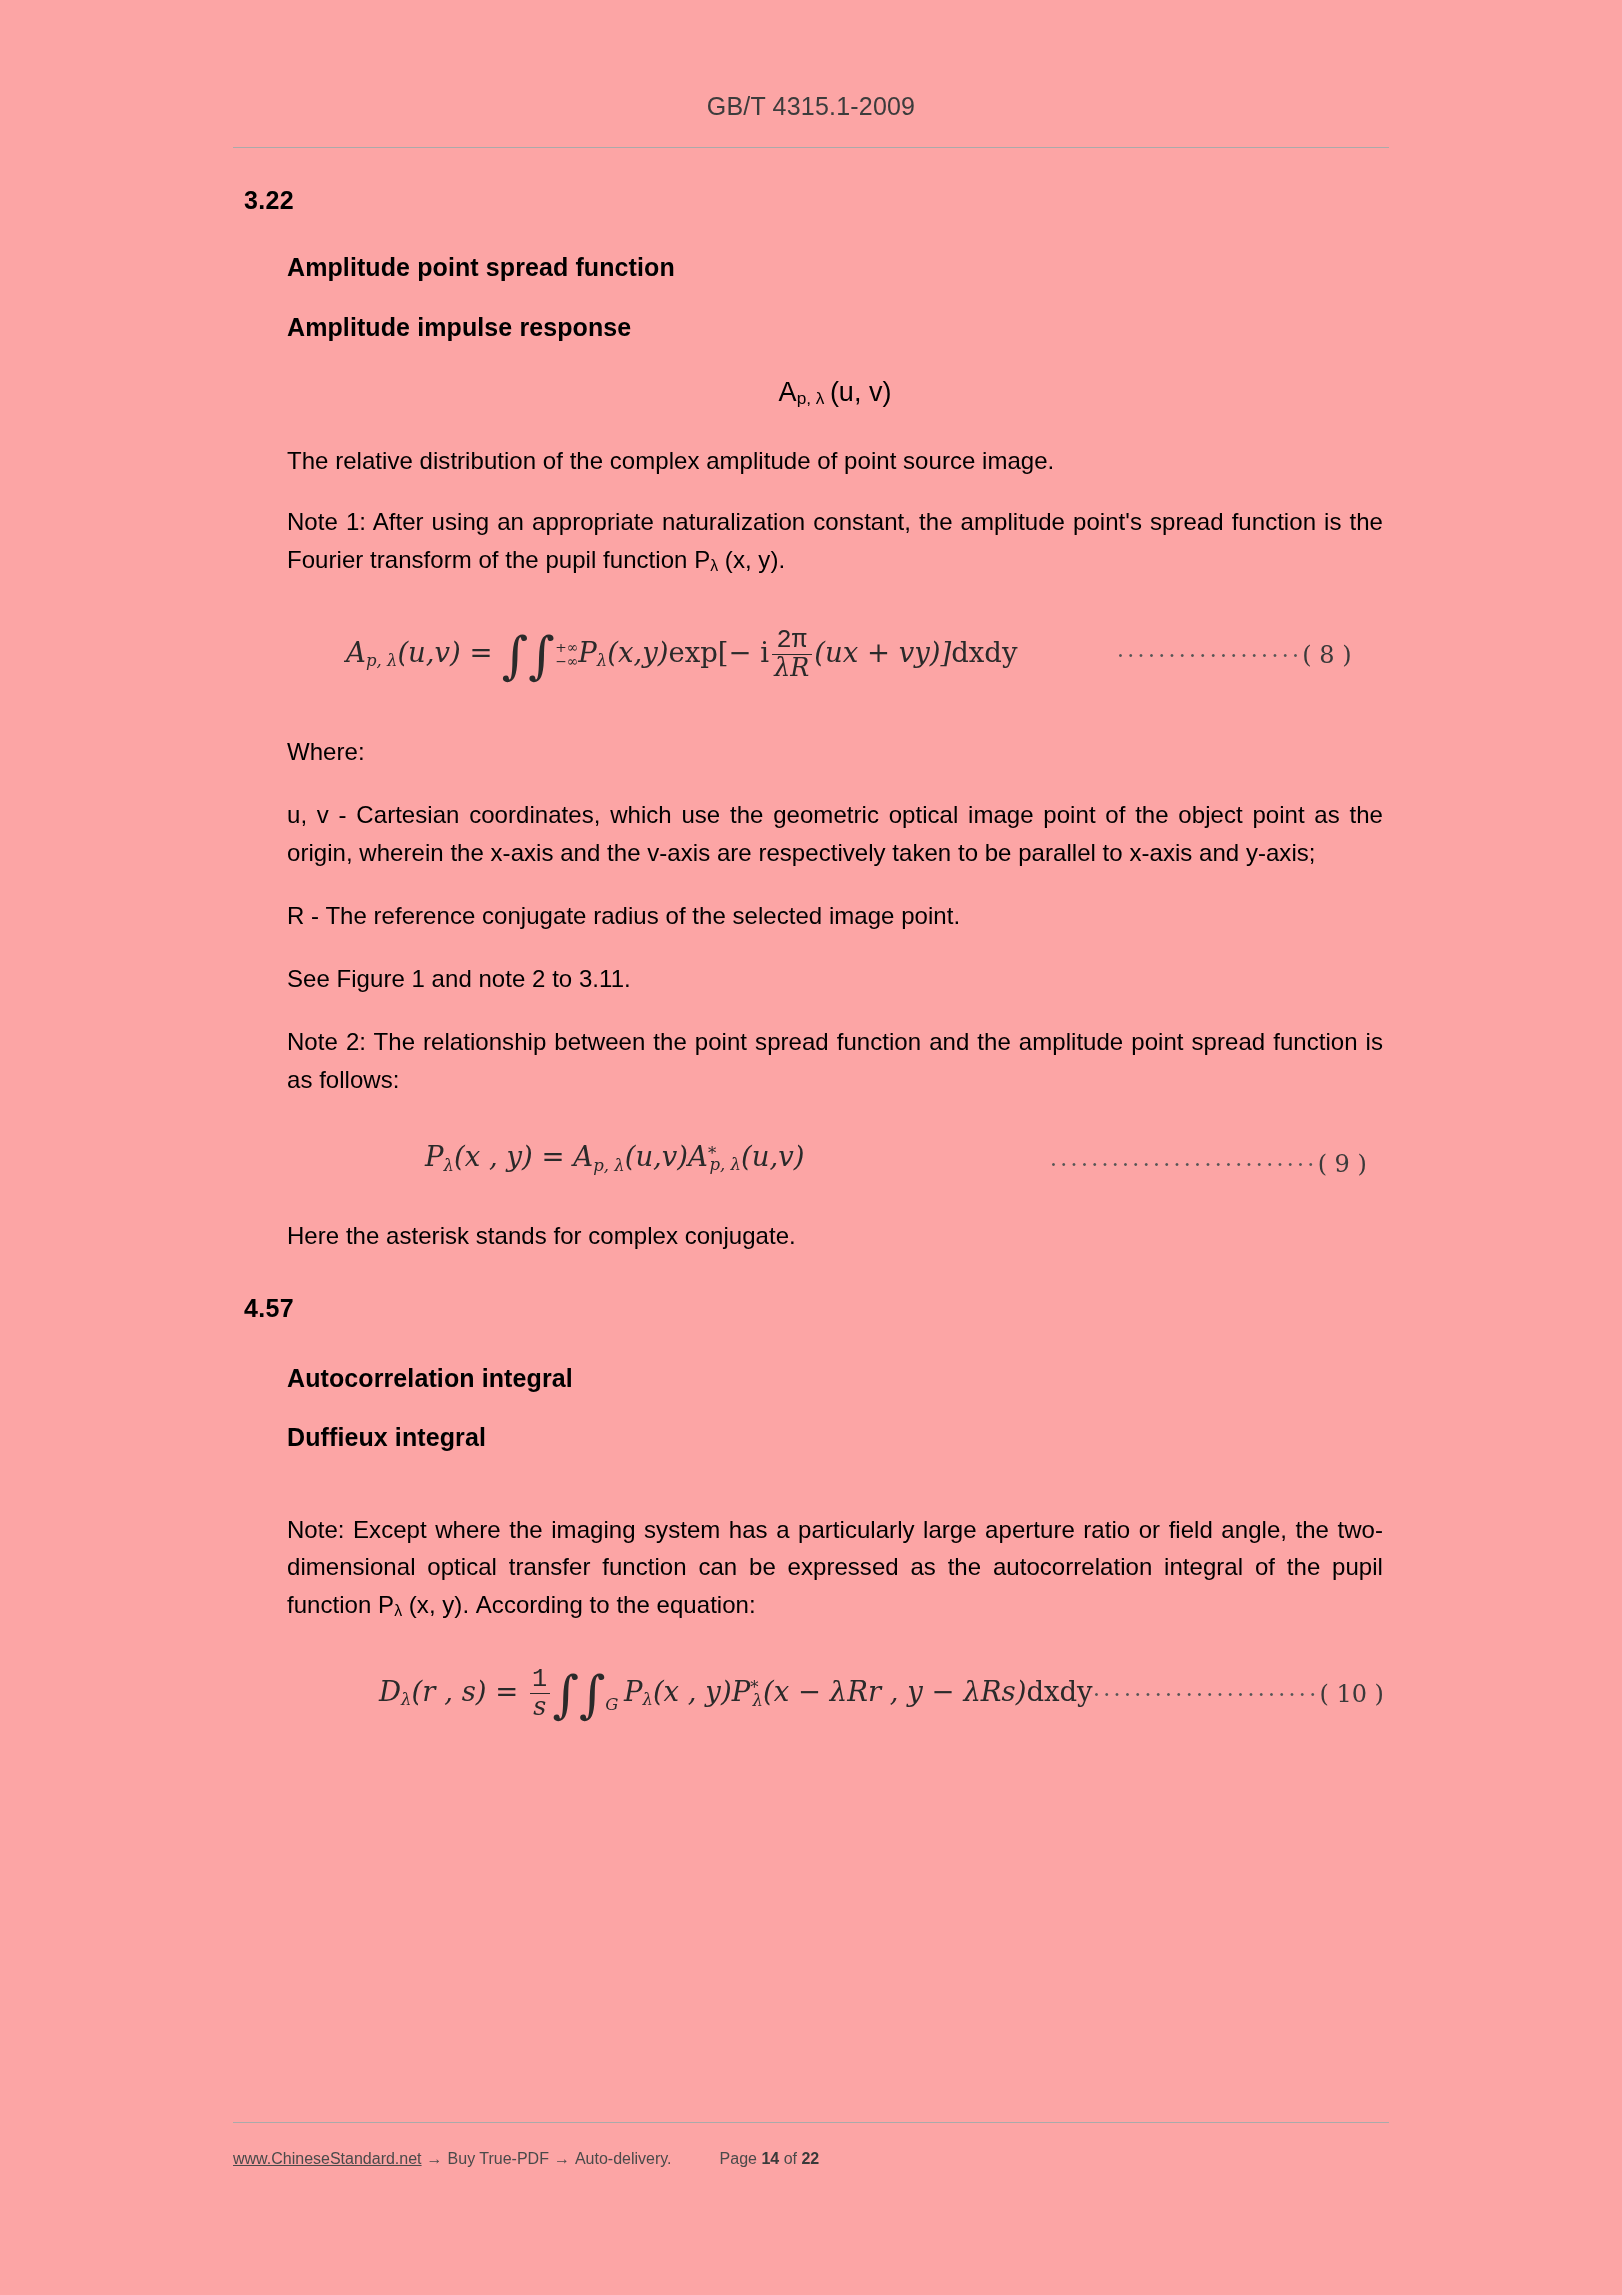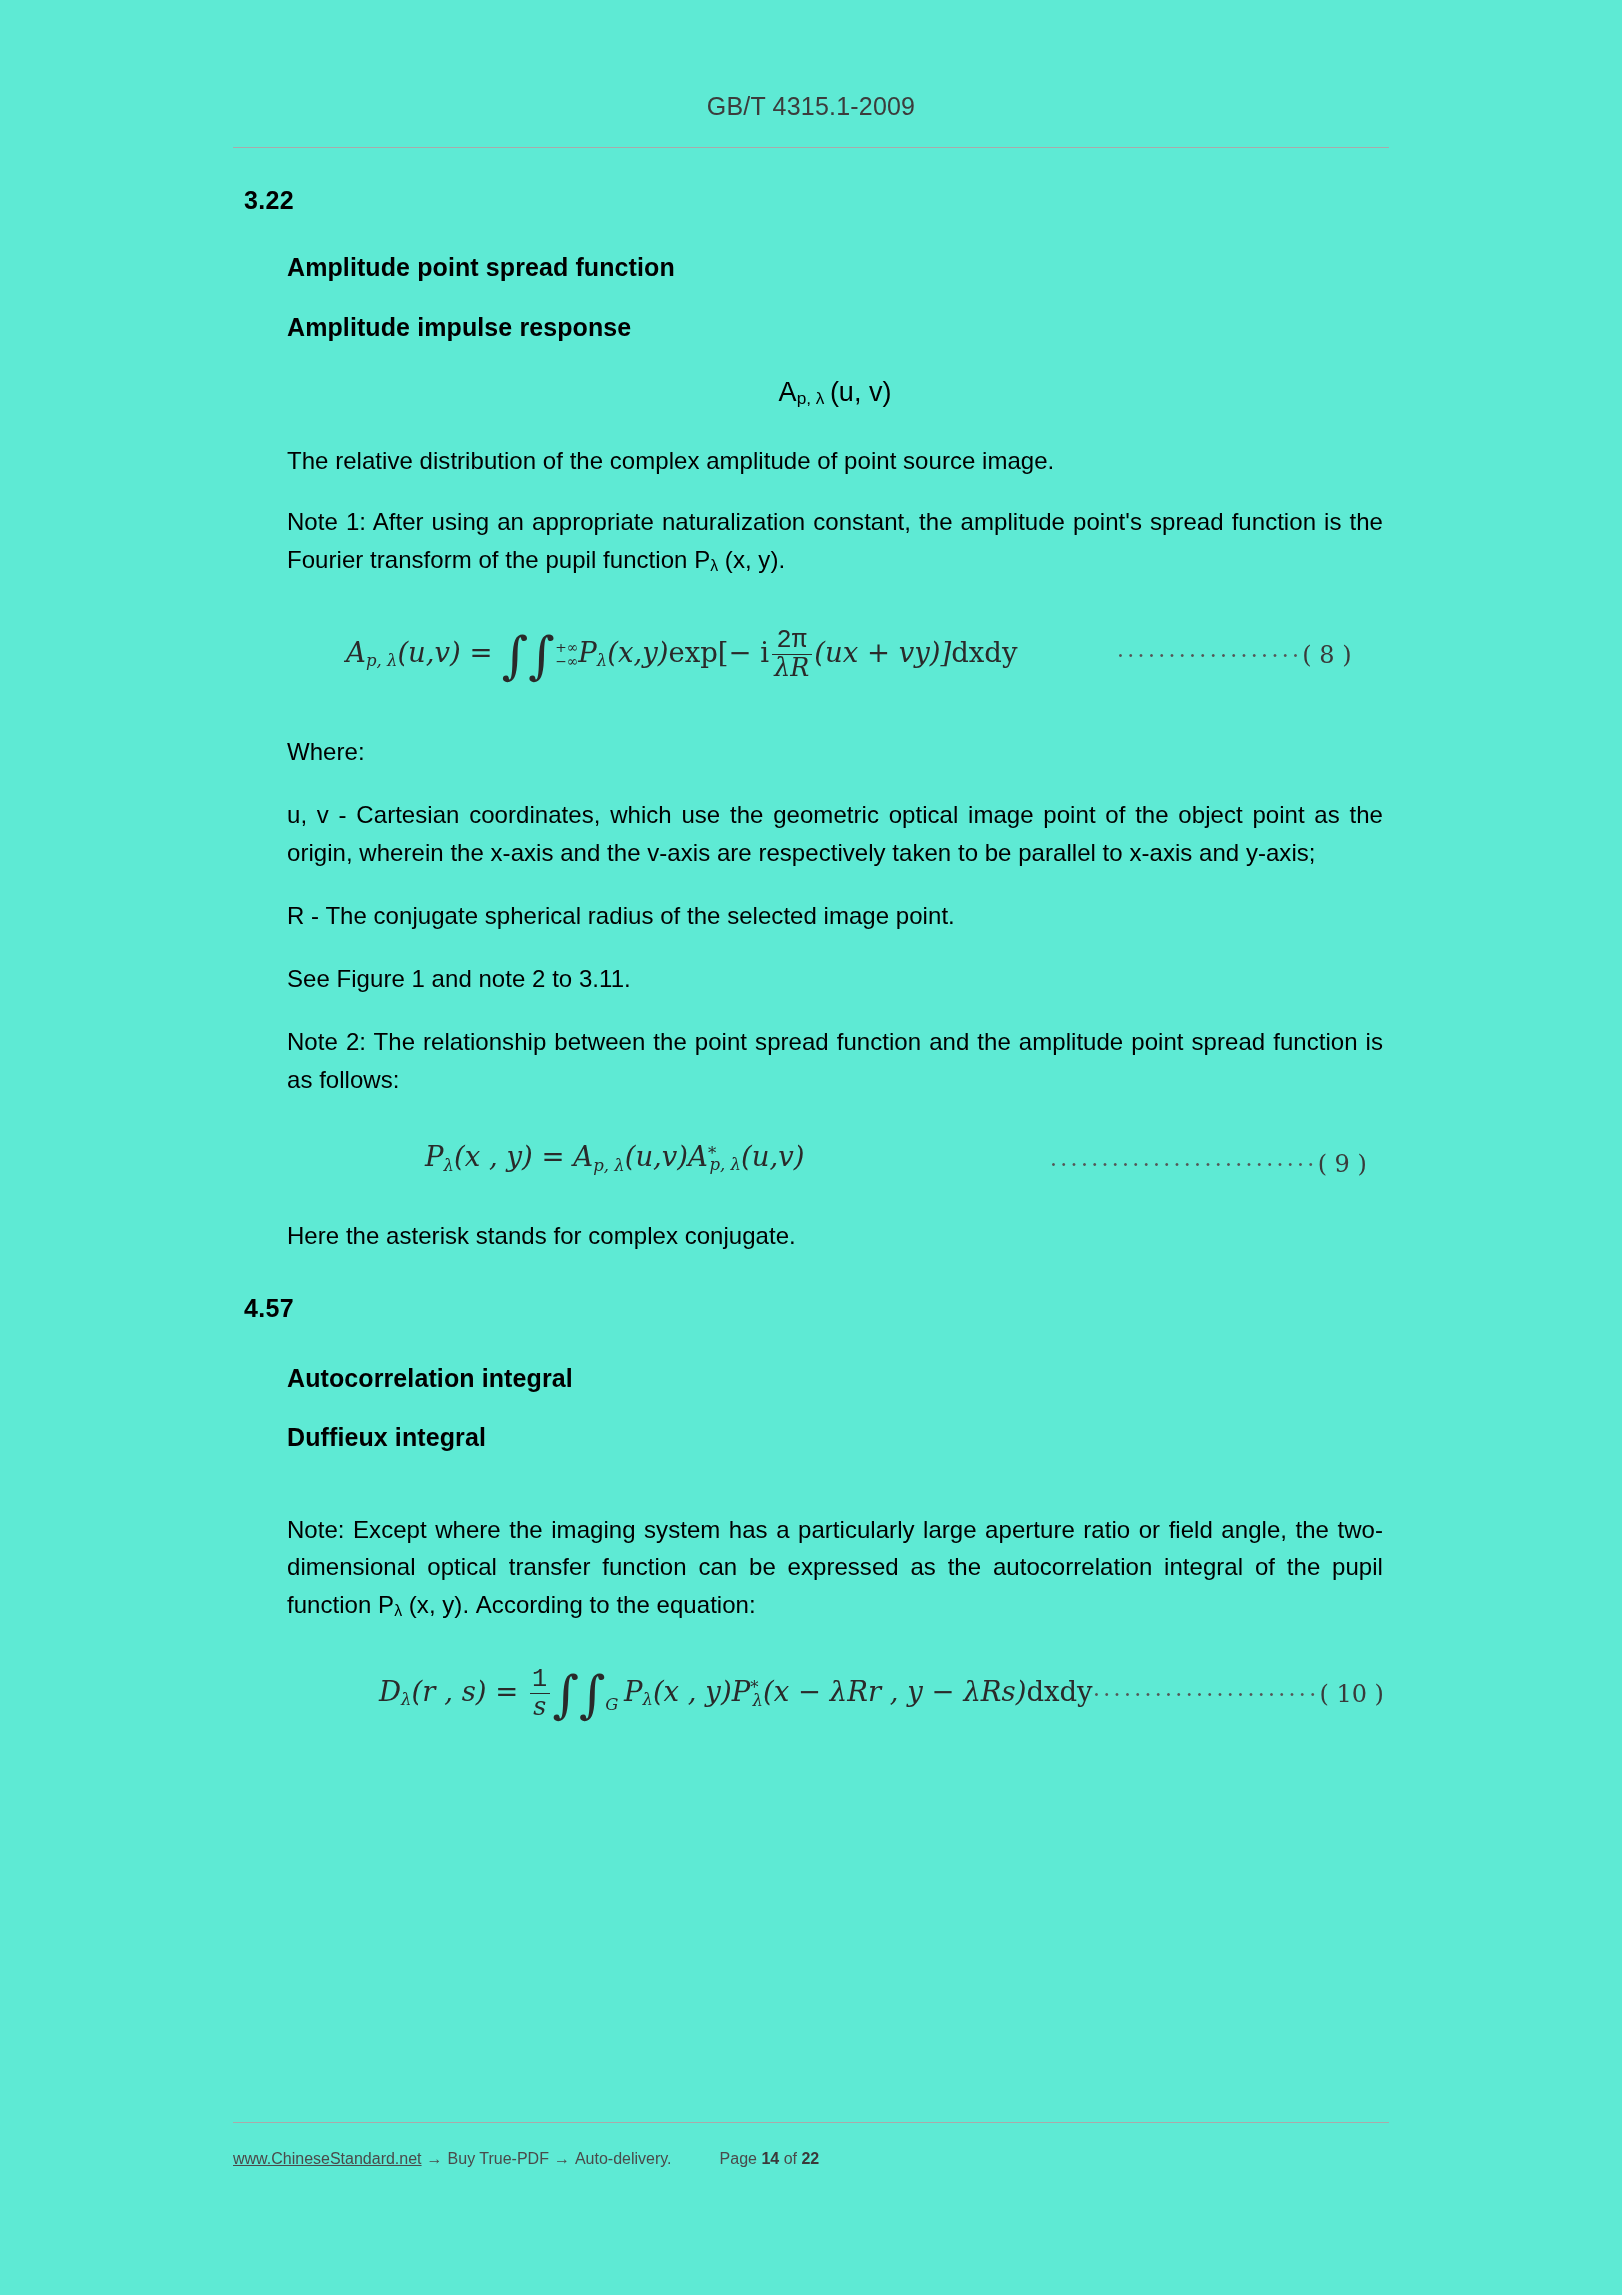--- a/index.html
+++ b/index.html
@@ -8,21 +8,21 @@
     background: #ffffff;
   }
   body {
     font-family: "Liberation Sans", sans-serif;
     color: #000000;
   }
   .page {
     position: relative;
     width: 1623px;
     height: 2295px;
-    background: #5eead4;
+    background: #fca5a5;
     box-sizing: border-box;
     overflow: hidden;
   }
 
   
   .page-header {
     position: absolute;
     top: 92px;
     left: 233px;
     width: 1156px;
@@ -215,21 +215,21 @@
       <span class="equation-tail" style="left:884px; top:25px; font-size:24px;"><span class="leader">··················</span><span class="eq-num">( 8 )</span></span>
     </div>
 
     <div style="height:40px"></div>
     <p class="body-text nojustify">Where:</p>
 
     <div style="height:25px"></div>
     <p class="body-text">u, v - Cartesian coordinates, which use the geometric optical image point of the object point as the origin, wherein the x-axis and the v-axis are respectively taken to be parallel to x-axis and y-axis;</p>
 
     <div style="height:25px"></div>
-    <p class="body-text nojustify">R - The conjugate spherical radius of the selected image point.</p>
+    <p class="body-text nojustify">R - The reference conjugate radius of the selected image point.</p>
 
     <div style="height:25px"></div>
     <p class="body-text nojustify">See Figure 1 and note 2 to 3.11.</p>
 
     <div style="height:25px"></div>
     <p class="body-text">Note 2: The relationship between the point spread function and the amplitude point spread function is as follows:</p>
 
     <div style="height:33px"></div>
     <div class="equation-row" style="height:63px">
       <span class="equation-body" style="left:192px; top:8.3px; font-size:27.5px;"><span class="mi">P</span><span class="msub">λ</span><span class="mi">(x , y)</span>&nbsp;<span class="mup">=</span>&nbsp;<span class="mi">A</span><span class="msub">p, λ</span><span class="mi">(u,v)</span><span class="mi">A</span><span class="msup">*</span><span class="msub" style="margin-left:-6.7px">p, λ</span><span class="mi">(u,v)</span></span>

